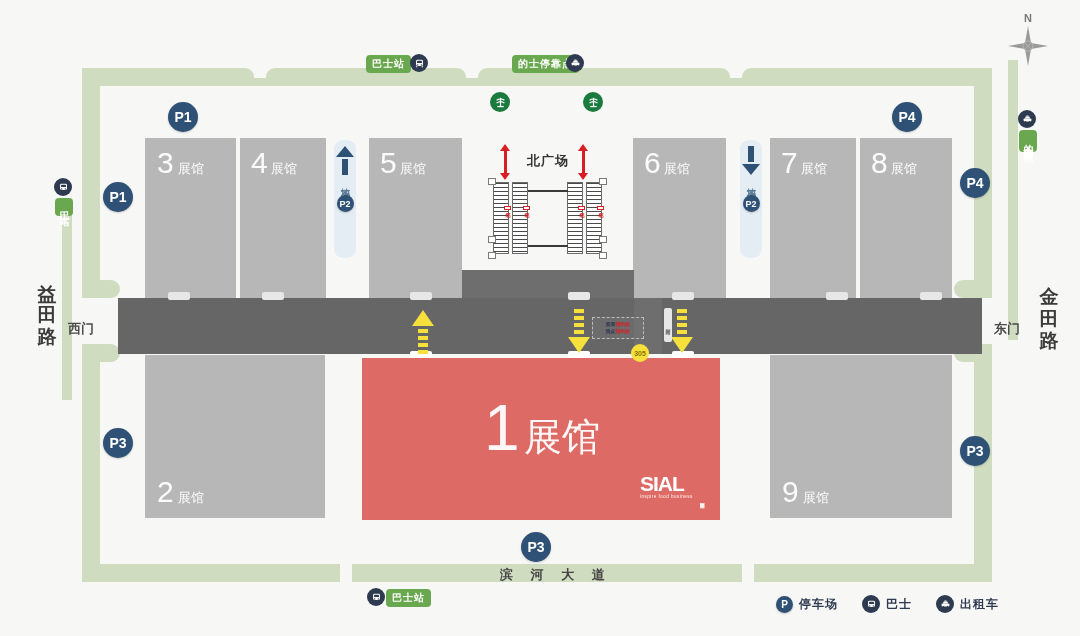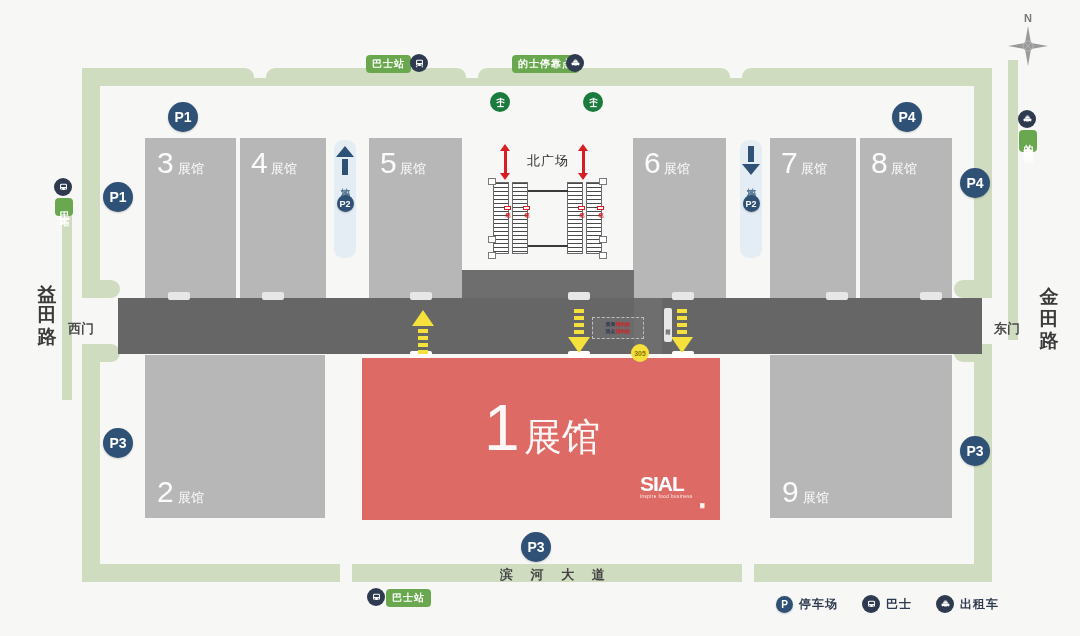--- a/index.html
+++ b/index.html
@@ -71,21 +71,21 @@
   .redarrow .up{
     width:0;height:0;border-left:5px solid transparent;border-right:5px solid transparent;
     border-bottom:7px solid #d81e23;margin:0 auto;
   }
   .redarrow .down{
     width:0;height:0;border-left:5px solid transparent;border-right:5px solid transparent;
     border-top:7px solid #d81e23;margin:0 auto;
   }
 
   
-  .plaza-label{position:absolute;color:#333;font-size:13px;font-weight:400;letter-spacing:1px;}
+  .plaza-label{position:absolute;color:#333;font-size:13px;font-weight:700;letter-spacing:1px;}
 
   
   .stairs{position:absolute;background:repeating-linear-gradient(
       to bottom,#4a4a4a 0 1px,#ffffff 1px 4px);
       border:1px solid #6a6a6a;box-sizing:border-box;}
   .stair-line{position:absolute;background:#3a3a3a;}
   .stair-cap{position:absolute;background:#fff;border:1px solid #7a7a7a;box-sizing:border-box;}
   .stair-tag{
     position:absolute;color:#d81e23;font-size:5px;line-height:1;
     writing-mode:vertical-rl;background:#fff;border:1px solid #d81e23;

